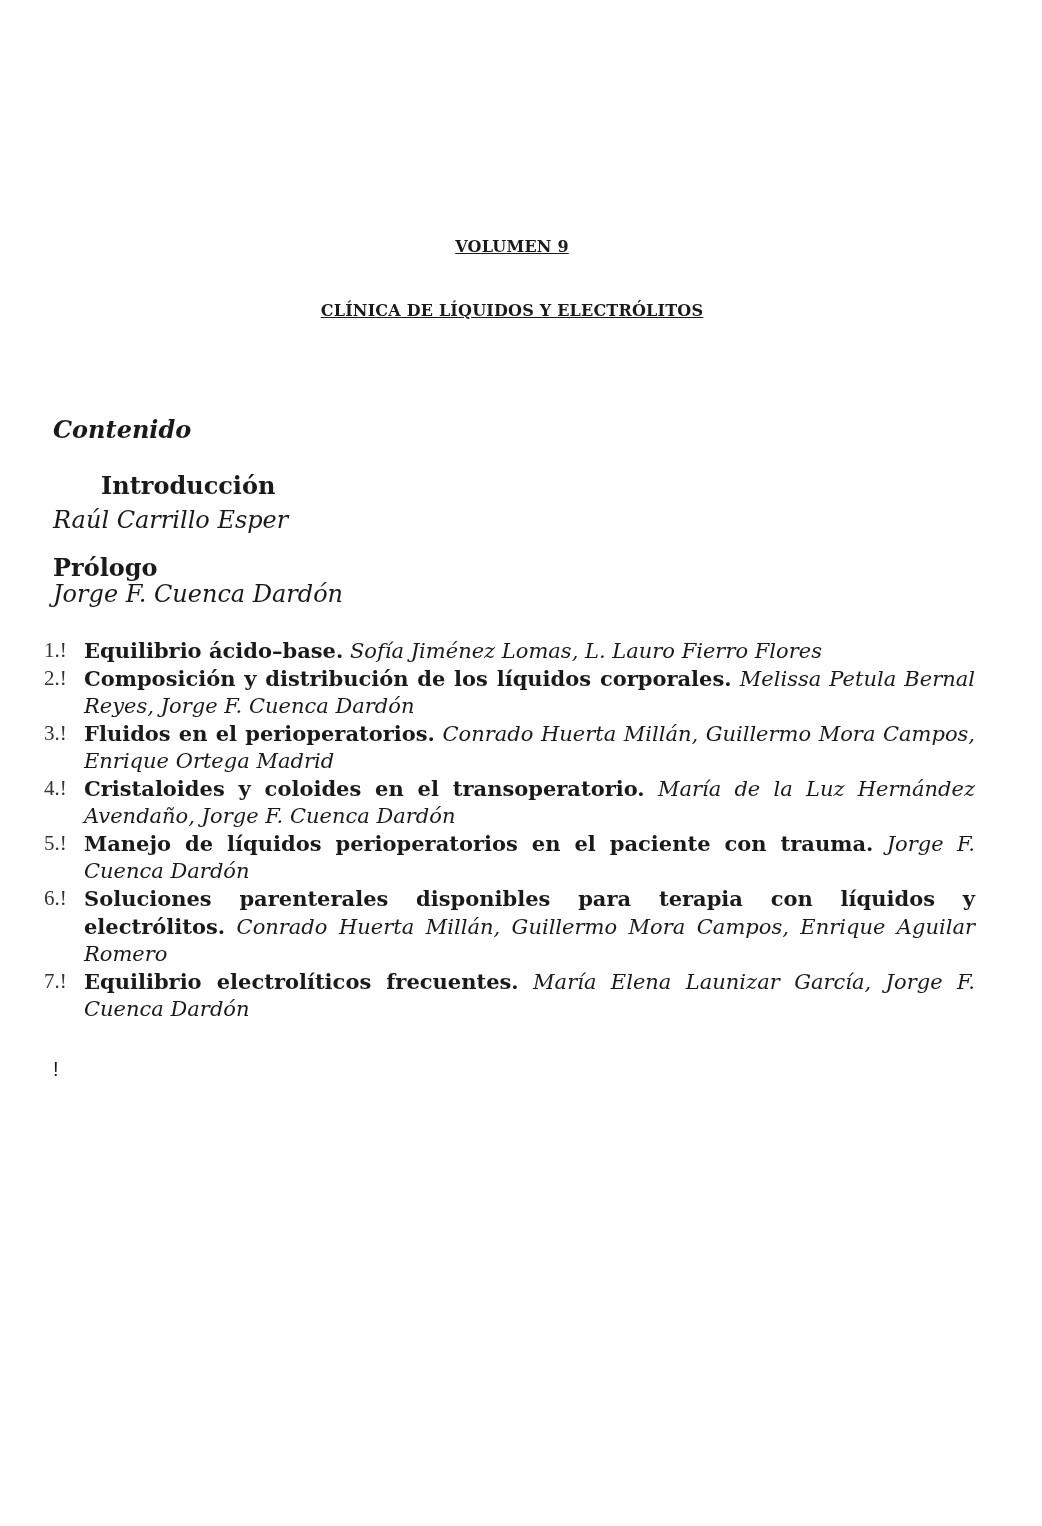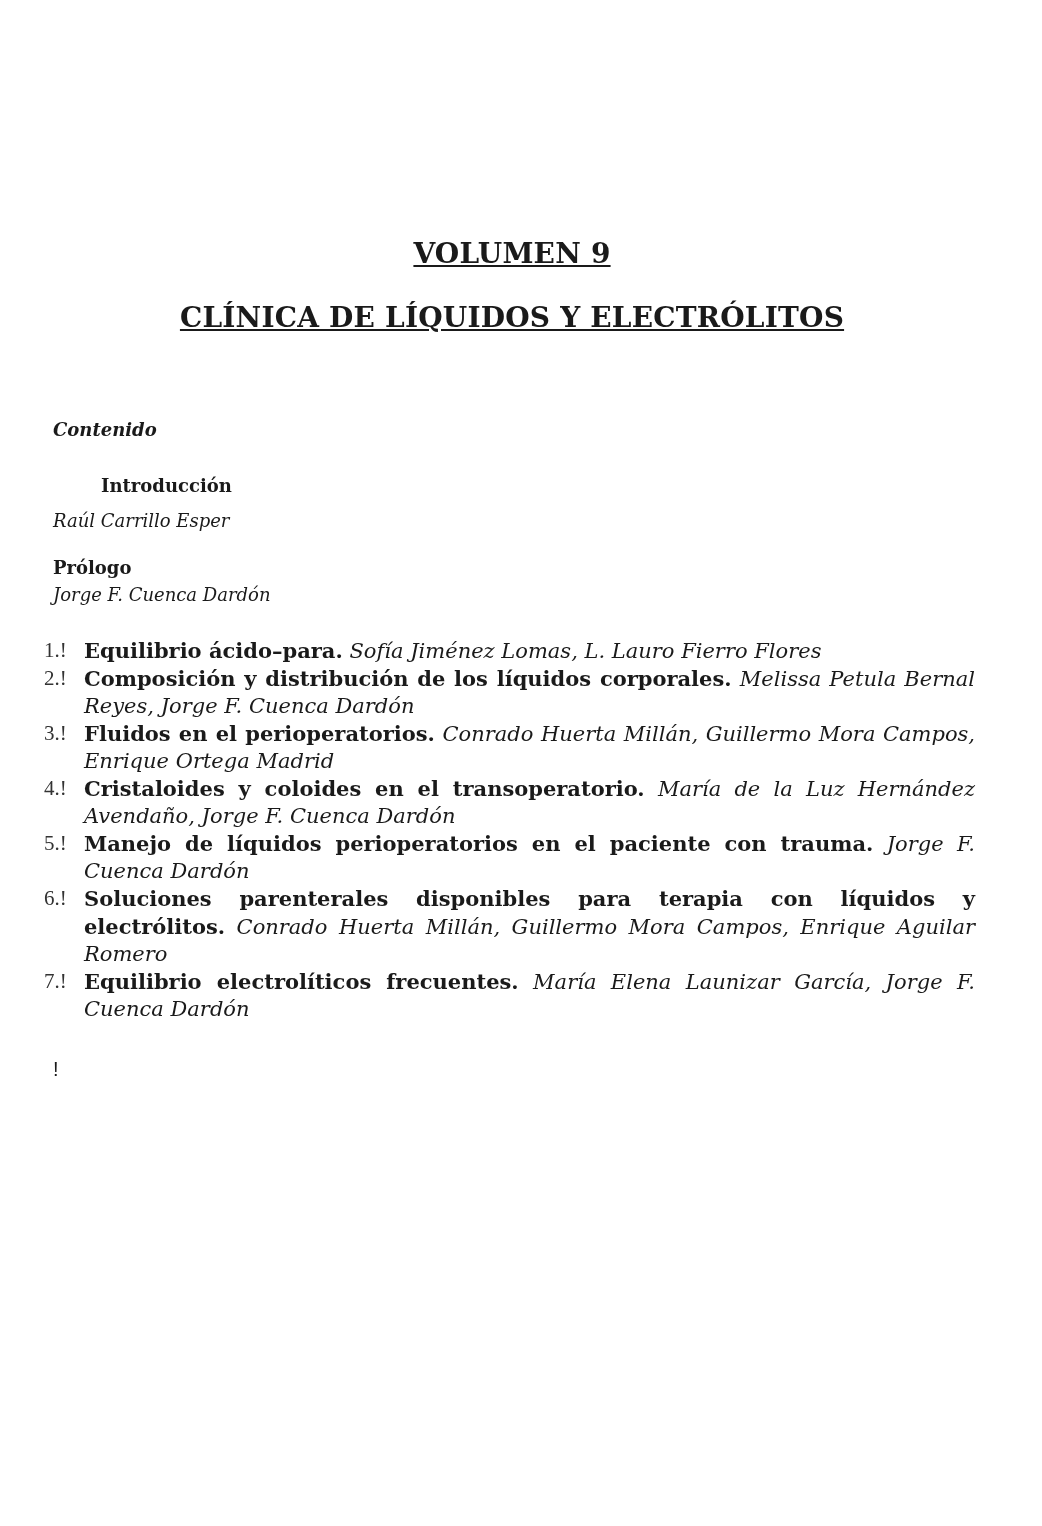--- a/index.html
+++ b/index.html
@@ -1,22 +1,22 @@
 <!DOCTYPE html>
 <html><head>
 <meta charset="utf-8">
 <style>
   html, body { margin: 0; padding: 0; background: #ffffff; }
   body { width: 1042px; height: 1526px; position: relative; overflow: hidden;
          font-family: "DejaVu Serif", "Liberation Serif", serif; color: #1a1a1a; }
   .title { position: absolute; left: 0; width: 1024px; text-align: center;
-           font-weight: bold; text-decoration: underline; font-size: 28px; letter-spacing: 0.2px; }
+           font-weight: bold; text-decoration: underline; font-size: 16px; letter-spacing: 0.2px; }
   #vol { top: 237px; }
   #sub { top: 301px; }
-  .block { position: absolute; left: 53px; font-size: 18px; line-height: 27px; }
+  .block { position: absolute; left: 53px; font-size: 24px; line-height: 27px; }
   .bold { font-weight: bold; }
   .ital { font-style: italic; }
   #contenido { top: 416px; font-weight: bold; font-style: italic; }
   #intro-title { top: 472px; margin-left: 48px; }
   #intro-author { top: 499px; margin-top: 8px; }
   #prol-title { top: 554px; text-align: center; }
   #prol-author { top: 581px; }
   .toc { position: absolute; left: 0; top: 637px; width: 1042px; }
   .toc-item { position: relative; padding-left: 84px; width: 891px; font-size: 21px; line-height: 27px; text-align: justify; }
   .toc-num { position: absolute; left: 44px; top: 0; font-family: "Liberation Serif", serif; font-size: 21px; color: #333; }
@@ -34,21 +34,21 @@
 
 <div id="intro-title" class="block bold">Introducción</div>
 <div id="intro-author" class="block ital">Raúl Carrillo Esper</div>
 
 <div id="prol-title" class="block bold">Prólogo</div>
 <div id="prol-author" class="block ital">Jorge F. Cuenca Dardón</div>
 
 <div class="toc">
   <div class="toc-item">
     <span class="toc-num">1.!</span>
-    <span class="toc-title">Equilibrio ácido–para.</span>
+    <span class="toc-title">Equilibrio ácido–base.</span>
     <span class="toc-authors">Sofía Jiménez Lomas, L. Lauro Fierro Flores</span>
   </div>
   <div class="toc-item">
     <span class="toc-num">2.!</span>
     <span class="toc-title">Composición y distribución de los líquidos corporales.</span>
     <span class="toc-authors">Melissa Petula Bernal Reyes, Jorge F. Cuenca Dardón</span>
   </div>
   <div class="toc-item">
     <span class="toc-num">3.!</span>
     <span class="toc-title">Fluidos en el perioperatorios.</span>

